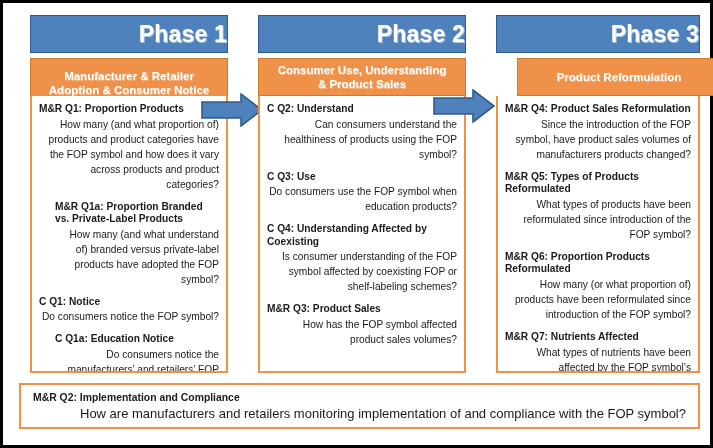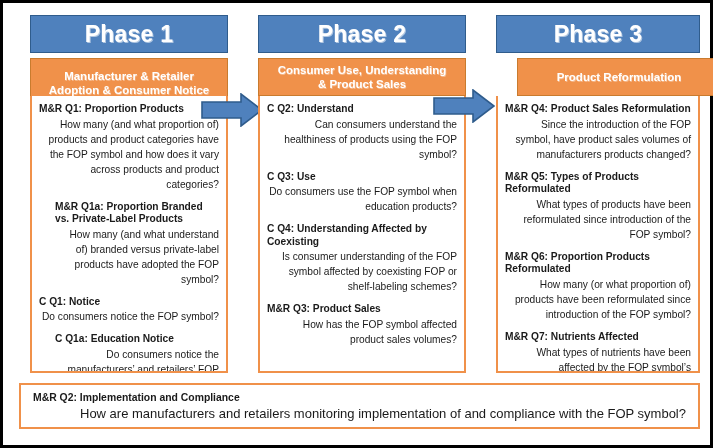--- a/index.html
+++ b/index.html
@@ -30,21 +30,21 @@
 
   
   .phase-title {
     position: absolute;
     background: #4F81BD;
     border: 1px solid #2F5C8C;
     color: #ffffff;
     font-weight: bold;
     font-size: 23px;
     line-height: 36px;
-    text-align: center;
+    text-align: right;
     letter-spacing: .2px;
     text-shadow: 1px 1px 0 rgba(255,255,255,.55);
     height: 38px;
     box-sizing: border-box;
   }
 
   
   .phase-sub {
     position: absolute;
     background: #F0914A;

